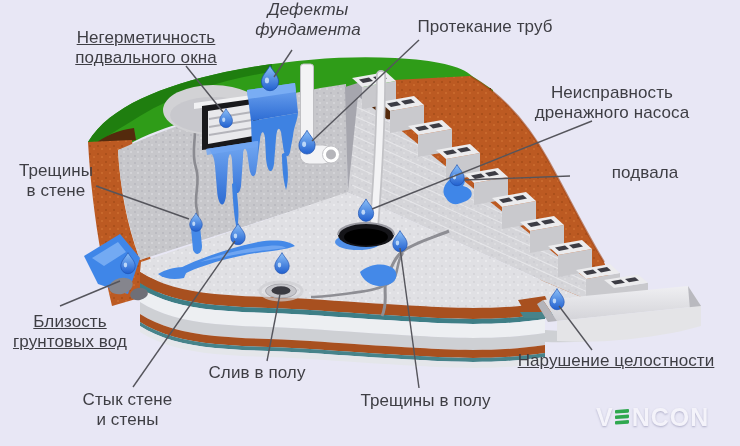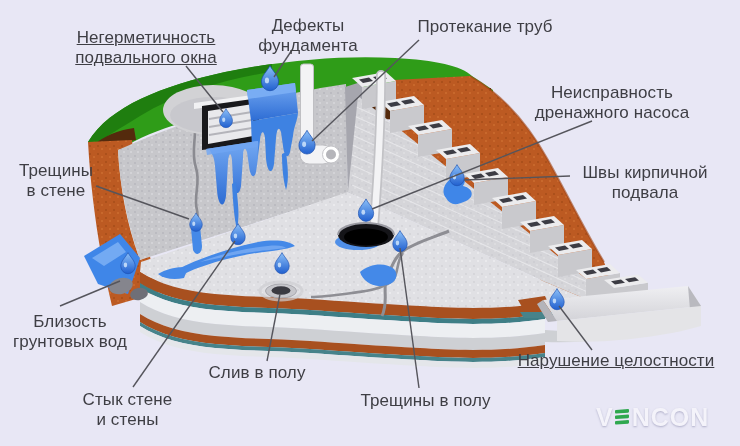--- a/index.html
+++ b/index.html
@@ -238,40 +238,39 @@
     <path class="leader" d="M267,361 L280,294"></path>
     <path class="leader" d="M419,388 L400,248"></path>
     <path class="leader" d="M592,350 L559,306"></path>
   </g>
 </svg>
 
 <div class="label" style="left:51px;top:28px;width:190px;text-decoration:underline;">
   <span>Негерметичность</span>
   <span>подвального окна</span>
 </div>
-<div class="label" style="left:248px;top:16px;width:120px;">
+<div class="label" style="left:248px;top:0;width:120px;font-style:italic;">
   <span>Дефекты</span>
   <span>фундамента</span>
 </div>
 <div class="label" style="left:400px;top:17px;width:170px;">
   <span>Протекание труб</span>
 </div>
 <div class="label" style="left:519px;top:83px;width:186px;text-align:center;">
   <span>Неисправность</span>
   <span>дренажного насоса</span>
 </div>
 <div class="label" style="left:560px;top:163px;width:170px;">
-  <span>Швы кирпичной</span>
   <span>подвала</span>
 </div>
 <div class="label" style="left:4px;top:161px;width:104px;">
   <span>Трещины</span>
   <span>в стене</span>
 </div>
-<div class="label" style="left:0px;top:312px;width:140px;">
+<div class="label" style="left:0px;top:312px;width:140px;text-decoration:underline;">
   <span>Близость</span>
   <span>грунтовых вод</span>
 </div>
 <div class="label" style="left:55px;top:390px;width:145px;">
   <span>Стык стене</span>
   <span>и стены</span>
 </div>
 <div class="label" style="left:195px;top:363px;width:124px;">
   <span>Слив в полу</span>
 </div>

